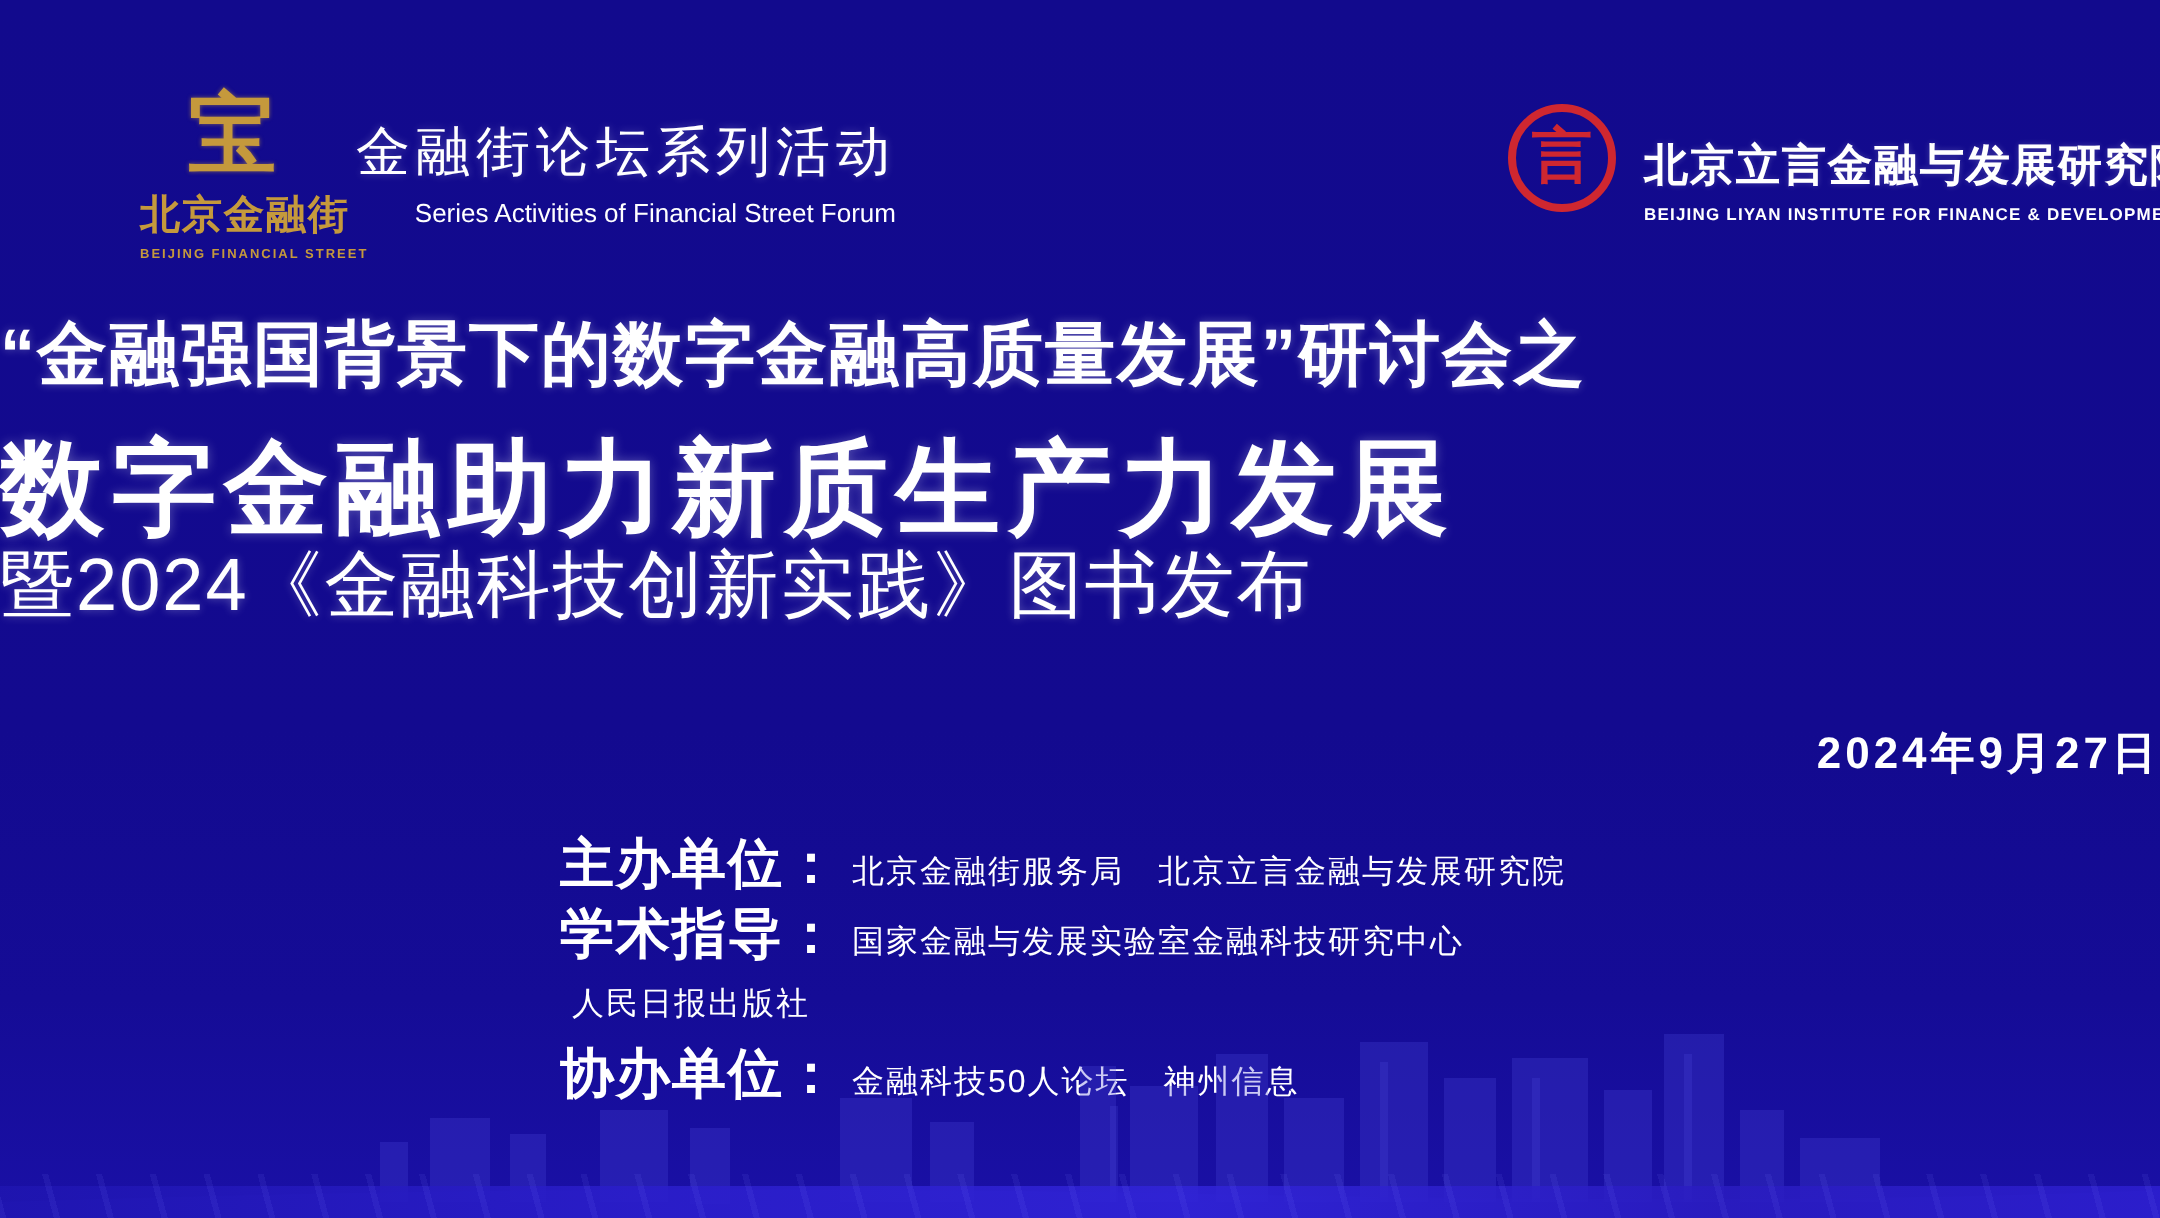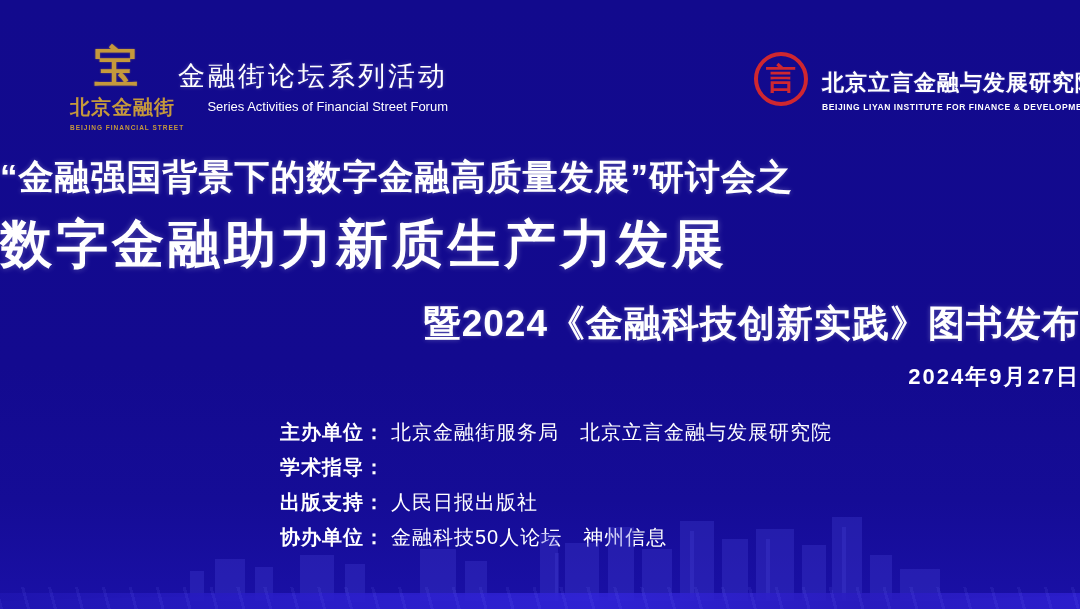--- a/index.html
+++ b/index.html
@@ -61,35 +61,35 @@
     white-space:nowrap;
   }
   .title-line2{
     position:absolute;top:210px;left:0;width:100%;text-align:left;
     font-family:"Liberation Serif","DejaVu Serif",serif;
     font-size:52px;font-weight:bold;letter-spacing:4px;
     text-shadow:0 0 6px rgba(255,255,255,.3);
     white-space:nowrap;
   }
   .title-line3{
-    position:absolute;top:299px;left:0;width:100%;text-align:right;
-    font-size:37px;font-weight:bold;letter-spacing:1px;
+    position:absolute;top:268px;left:0;width:100%;text-align:left;
+    font-size:37px;font-weight:normal;letter-spacing:1px;
     text-shadow:0 0 5px rgba(255,255,255,.3);
     white-space:nowrap;
   }
   .event-date{
     position:absolute;top:362px;left:0;width:100%;text-align:right;
     font-size:22px;font-weight:bold;letter-spacing:2px;
   }
 
   
   .organizers{position:absolute;left:280px;top:415px;}
   .org-row{display:flex;align-items:baseline;height:35px;line-height:35px;white-space:nowrap;}
-  .org-label{font-size:20px;font-weight:bold;letter-spacing:1px;}
-  .org-value{font-size:20px;margin-left:6px;letter-spacing:1px;font-weight:500;}
+  .org-label{font-size:27px;font-weight:bold;letter-spacing:1px;}
+  .org-value{font-size:16px;margin-left:6px;letter-spacing:1px;font-weight:500;}
 
   
   .skyline{position:absolute;left:0;bottom:0;width:1080px;height:100px;pointer-events:none;}
   .skyline svg{display:block;width:100%;height:100%;}
   .ground{
     position:absolute;left:0;bottom:0;width:100%;height:16px;
     background:linear-gradient(90deg,#1f15b0 0%,#2b1ecb 30%,#3124d8 55%,#2a1cc0 80%,#2d1fd0 100%);
     opacity:.85;
   }
   .ground-streaks{
@@ -135,23 +135,23 @@
 
   <div class="event-date">2024年9月27日</div>
 
   <div class="organizers">
     <div class="org-row">
       <span class="org-label">主办单位：</span>
       <span class="org-value">北京金融街服务局　北京立言金融与发展研究院</span>
     </div>
     <div class="org-row">
       <span class="org-label">学术指导：</span>
+      <span class="org-value">国家金融与发展实验室金融科技研究中心</span>
     </div>
     <div class="org-row">
-      <span class="org-label">出版支持：</span>
       <span class="org-value">人民日报出版社</span>
     </div>
     <div class="org-row">
       <span class="org-label">协办单位：</span>
       <span class="org-value">金融科技50人论坛　神州信息</span>
     </div>
   </div>
 
   <div class="skyline">
     <svg viewBox="0 0 1080 100" preserveAspectRatio="none" aria-hidden="true">

